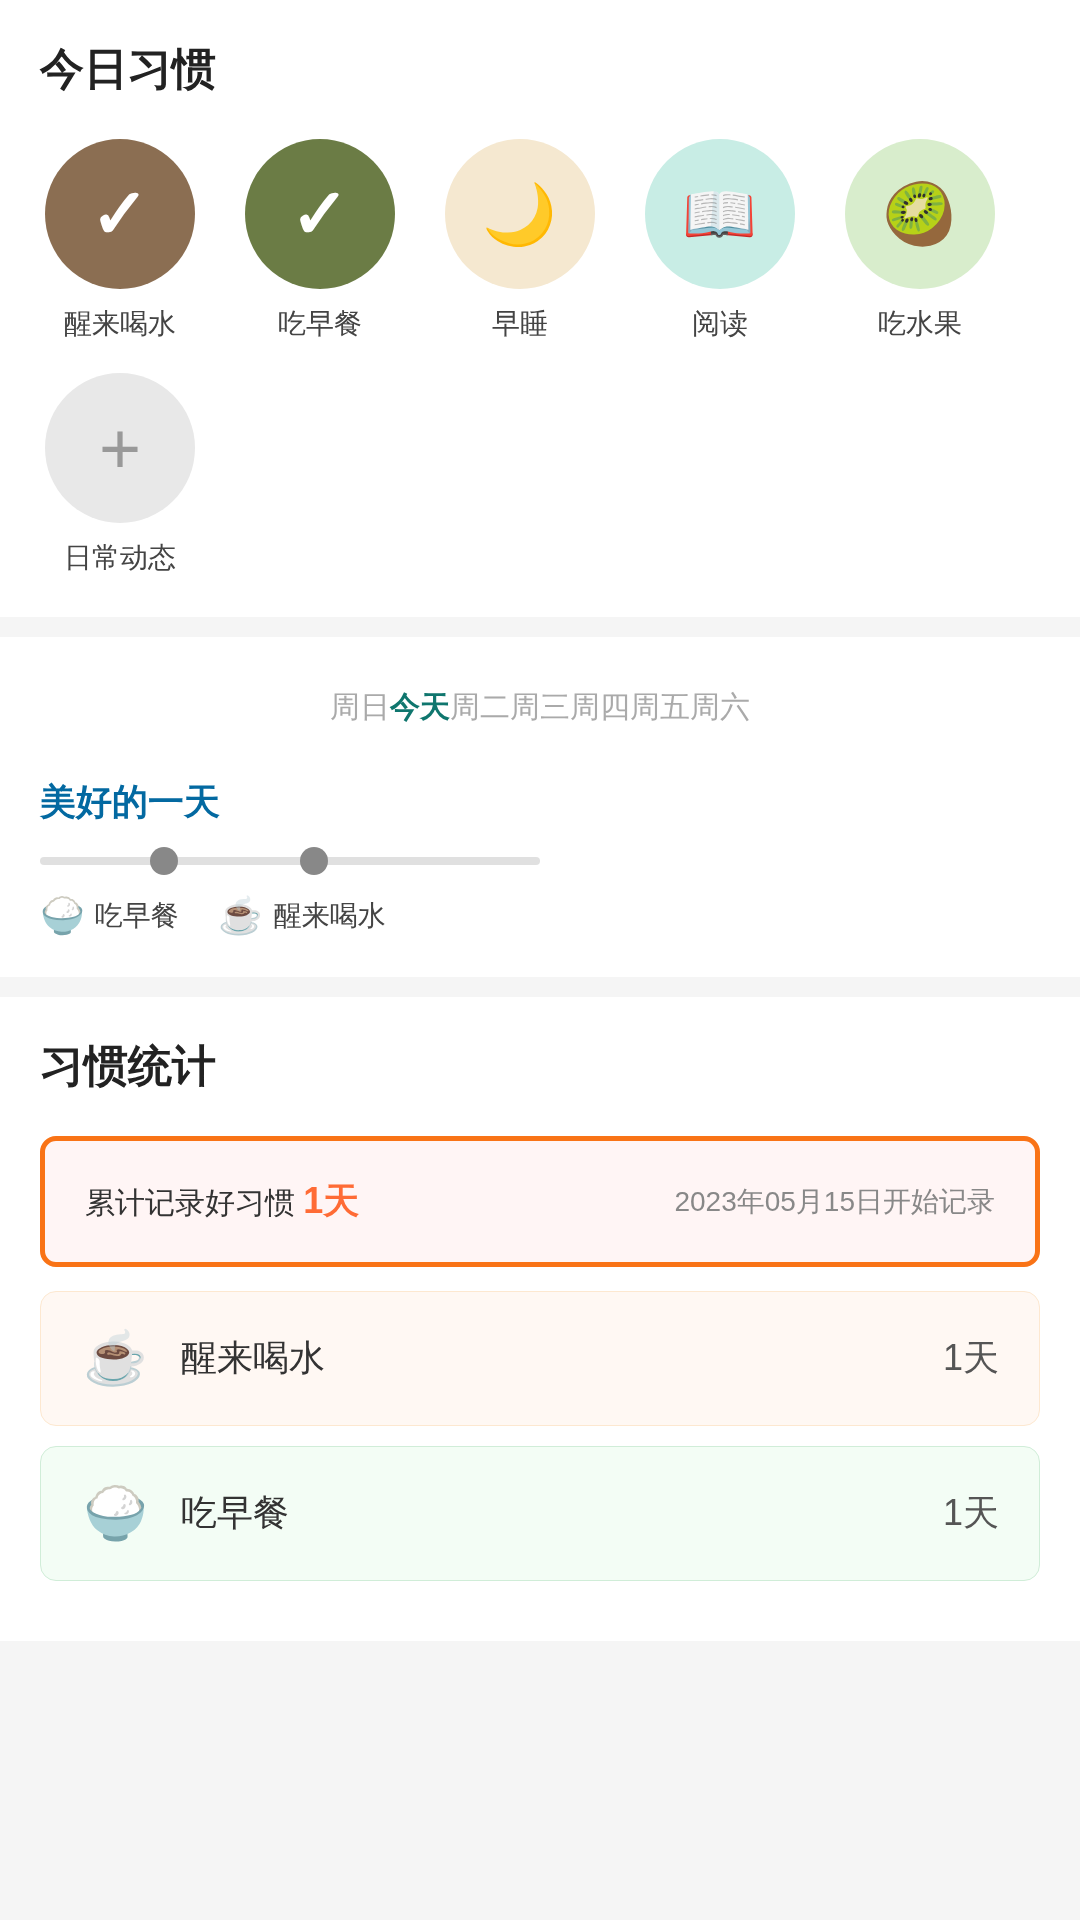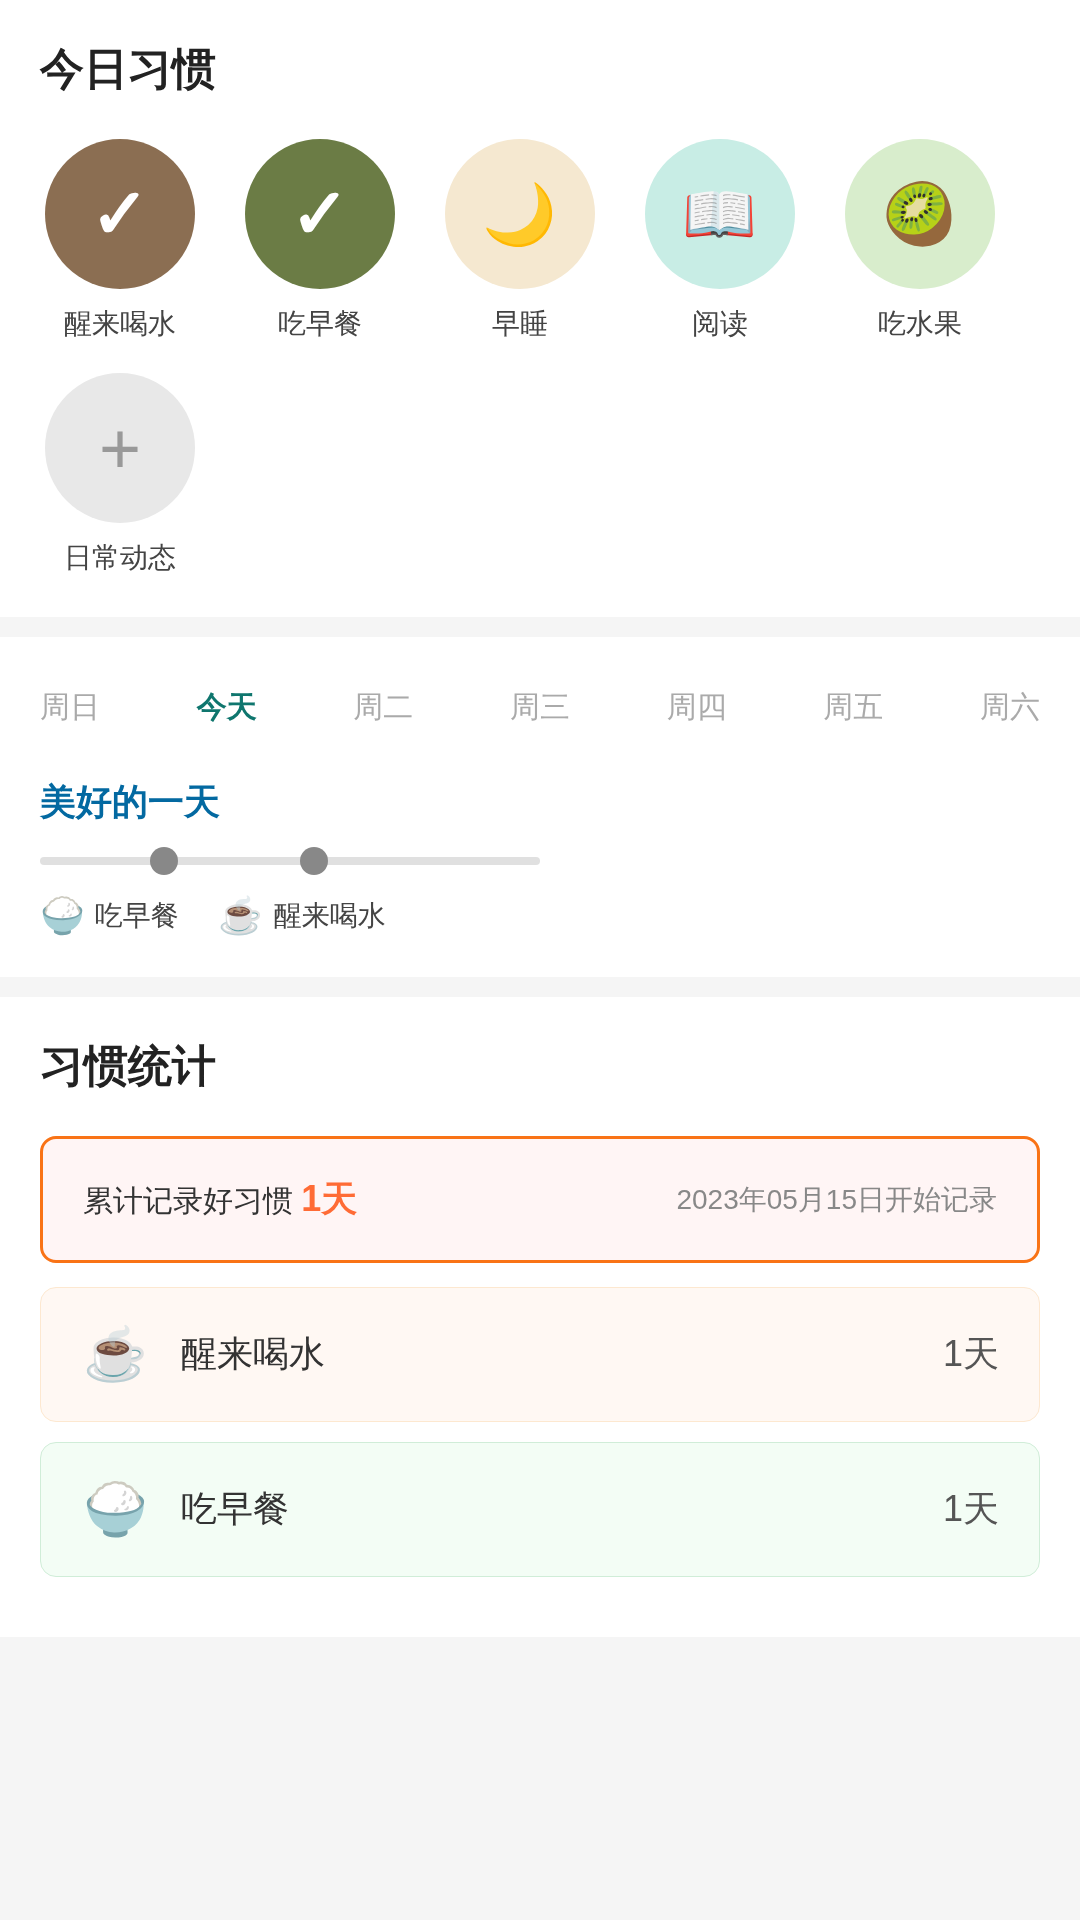--- a/index.html
+++ b/index.html
@@ -64,21 +64,21 @@
       display: flex;
       align-items: center;
       justify-content: center;
       font-size: 72px;
       color: #999;
     }
 
     
     .day-tabs {
       display: flex;
-      justify-content: space-between;
+      justify-content: center;
       margin-bottom: 40px;
       border-bottom: none;
     }
     .day-tab {
       font-size: 30px;
       color: #aaa;
       padding: 10px 0;
       cursor: pointer;
     }
     .day-tab.active {
@@ -130,21 +130,21 @@
 
     
     .stats-card {
       background: #fff5f5;
       border-radius: 16px;
       padding: 36px 40px;
       display: flex;
       align-items: center;
       justify-content: space-between;
       margin-bottom: 24px;
-      border: 3px solid #f97316;
+      border: 5px solid #f97316;
     }
     .stats-card-left {
       font-size: 30px;
       color: #333;
     }
     .stats-highlight {
       color: #ff6b35;
       font-weight: bold;
       font-size: 36px;
     }

